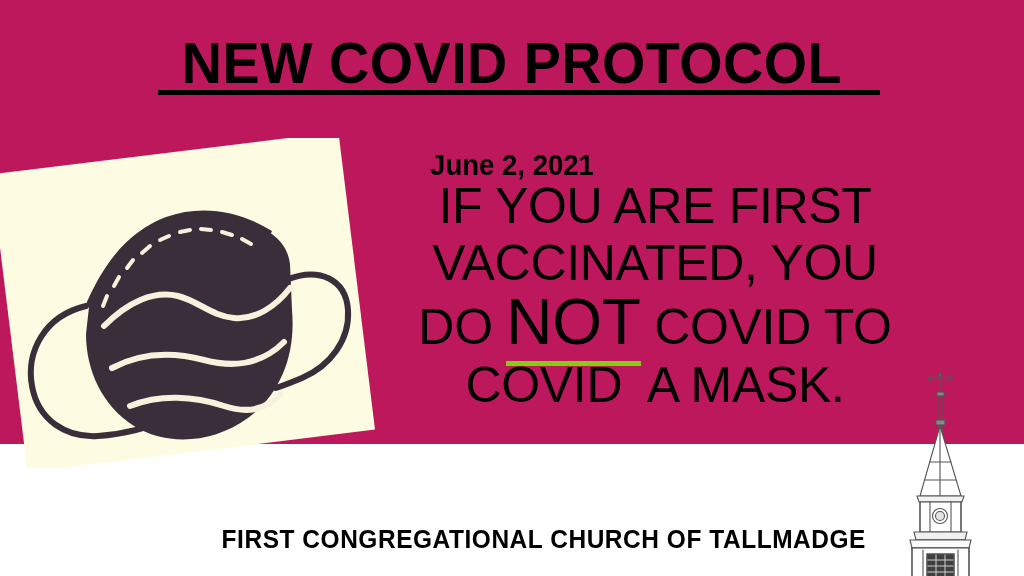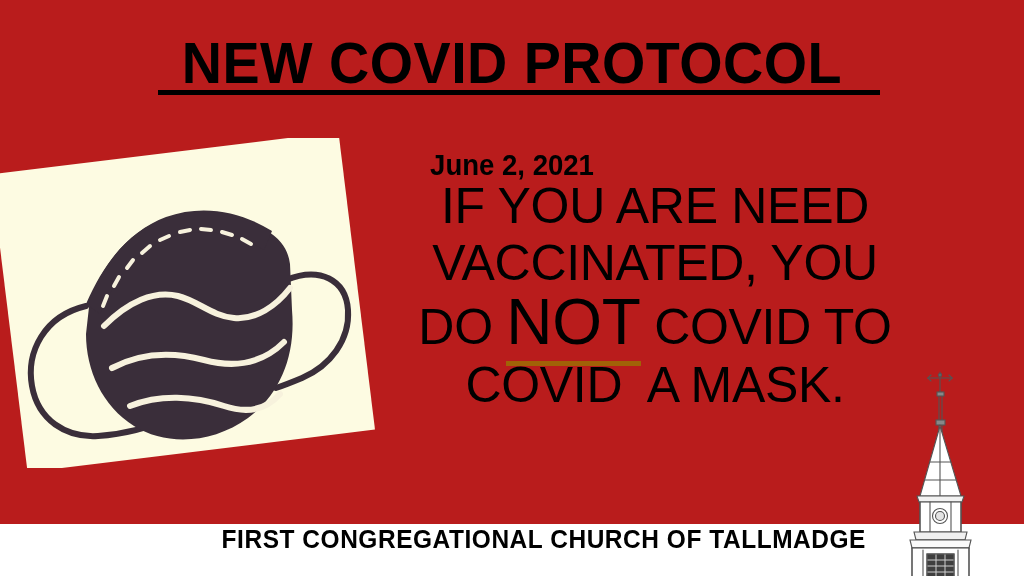--- a/index.html
+++ b/index.html
@@ -10,22 +10,22 @@
   body {
     width: 1024px;
     height: 576px;
     overflow: hidden;
     font-family: "Liberation Sans", sans-serif;
     color: #000000;
   }
   #poster {
     position: relative;
     width: 1024px;
-    height: 524px;
-    background: #b91c1c;
+    height: 444px;
+    background: #be185d;
   }
 
   
   #title-block {
     position: absolute;
     left: 0;
     top: 34px;
     width: 1024px;
     text-align: center;
   }
@@ -88,21 +88,21 @@
     line-height: 57px;
     letter-spacing: -0.3px;
     color: #000;
     white-space: pre;
   }
   .msg-line.line-not { line-height: 62px; }
   .msg-line.line-last { line-height: 55px; }
   .not-word {
     font-size: 64px;
     font-weight: 500;
-    border-bottom: 5px solid #a16207;
+    border-bottom: 5px solid #84cc16;
     padding-bottom: 3px;
     line-height: 60px;
   }
 
   
   #footer-block {
     position: absolute;
     left: 0;
     top: 524px;
     width: 1024px;
@@ -182,21 +182,21 @@
     </svg>
   </div>
 
   <div id="title-block">
     <div id="poster-title">NEW COVID PROTOCOL</div>
     <div id="title-underline"></div>
     <div id="poster-date">June 2, 2021</div>
   </div>
 
   <div id="message-block">
-    <div class="msg-line">IF YOU ARE NEED</div>
+    <div class="msg-line">IF YOU ARE FIRST</div>
     <div class="msg-line">VACCINATED, YOU</div>
     <div class="msg-line line-not"><span>DO </span><span class="not-word">NOT</span><span> COVID TO</span></div>
     <div class="msg-line line-last">COVID  A MASK.</div>
   </div>
 
   <div id="footer-block">
     <div id="footer-text">FIRST CONGREGATIONAL CHURCH OF TALLMADGE</div>
   </div>
 
   <div id="steeple-art">

